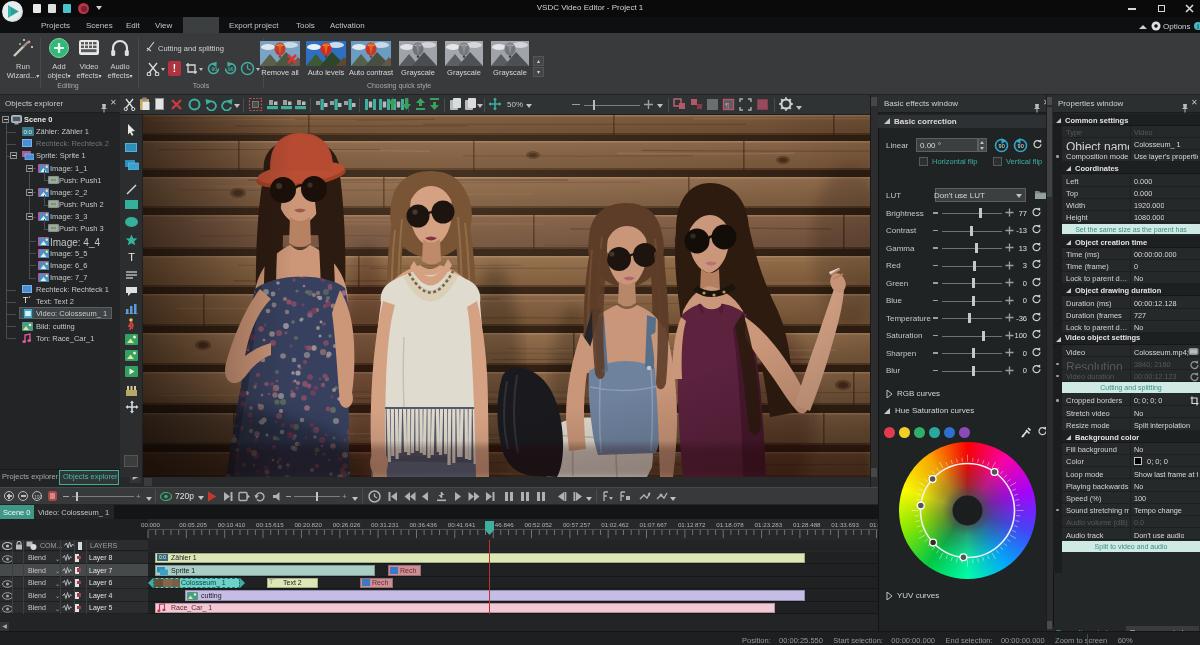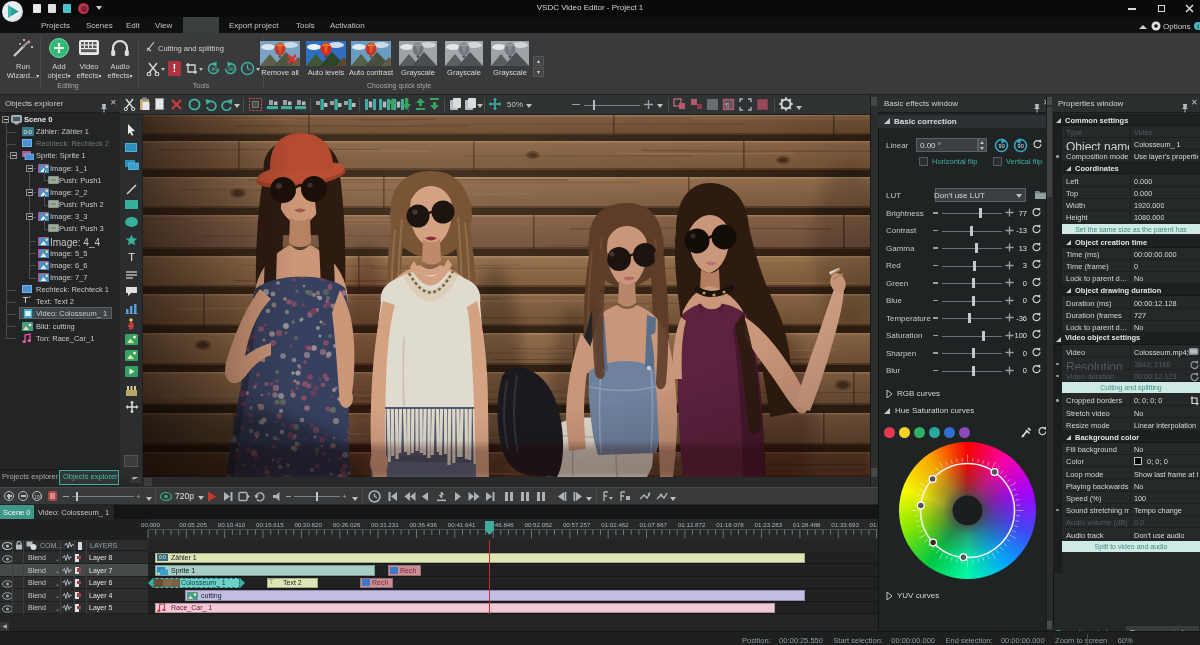--- a/index.html
+++ b/index.html
@@ -1594,21 +1594,21 @@
  <svg class="a" style="left:1190px;top:396.1px" width="9" height="10">
         <path d="M2,0.5 V7.5 H8.5 M0.5,2 H7 V9.5" stroke="#d8d8d8" stroke-width="1.2" fill="none"></path>
       </svg>
  <div class="a" style="left:1062px;top:406.3px;width:138px;height:12.2px;background:#26292a;border-bottom:1px solid #1d2021;"></div>
  <div class="a" style="left:1130px;top:406.3px;width:1px;height:12.2px;background:#1d2021;"></div>
  <div class="a" style="left:1066px;top:408.5px;font-size:7.5px;color:#d2d2d2;white-space:nowrap;max-width:63px;overflow:hidden;">Stretch video</div>
  <div class="a" style="left:1134px;top:408.5px;font-size:7.3px;color:#d8d8d8;white-space:nowrap;max-width:64px;overflow:hidden;">No</div>
  <div class="a" style="left:1062px;top:418.5px;width:138px;height:12.2px;background:#26292a;border-bottom:1px solid #1d2021;"></div>
  <div class="a" style="left:1130px;top:418.5px;width:1px;height:12.2px;background:#1d2021;"></div>
  <div class="a" style="left:1066px;top:420.7px;font-size:7.5px;color:#d2d2d2;white-space:nowrap;max-width:63px;overflow:hidden;">Resize mode</div>
- <div class="a" style="left:1134px;top:420.7px;font-size:7.3px;color:#d8d8d8;white-space:nowrap;max-width:64px;overflow:hidden;">Linear interpolation</div>
+ <div class="a" style="left:1134px;top:420.7px;font-size:7.3px;color:#d8d8d8;white-space:nowrap;max-width:64px;overflow:hidden;">Split interpolation</div>
  <div class="a" style="left:1062px;top:430.7px;width:138px;height:12.2px;background:#1d2021;border-bottom:1px solid #151718;"></div>
  <svg class="a" style="left:1066px;top:434.7px" width="6" height="6">
         <polygon points="5,0 5,5 0,5" fill="#c8c8c8"></polygon>
       </svg>
  <div class="a" style="left:1075px;top:432.7px;font-size:7.5px;font-weight:bold;color:#e2e2e2;white-space:nowrap;">Background color</div>
  <div class="a" style="left:1062px;top:442.9px;width:138px;height:12.2px;background:#26292a;border-bottom:1px solid #1d2021;"></div>
  <div class="a" style="left:1130px;top:442.9px;width:1px;height:12.2px;background:#1d2021;"></div>
  <div class="a" style="left:1066px;top:445.1px;font-size:7.5px;color:#d2d2d2;white-space:nowrap;max-width:63px;overflow:hidden;">Fill background</div>
  <div class="a" style="left:1134px;top:445.1px;font-size:7.3px;color:#d8d8d8;white-space:nowrap;max-width:64px;overflow:hidden;">No</div>
  <div class="a" style="left:1062px;top:455.1px;width:138px;height:12.2px;background:#26292a;border-bottom:1px solid #1d2021;"></div>

